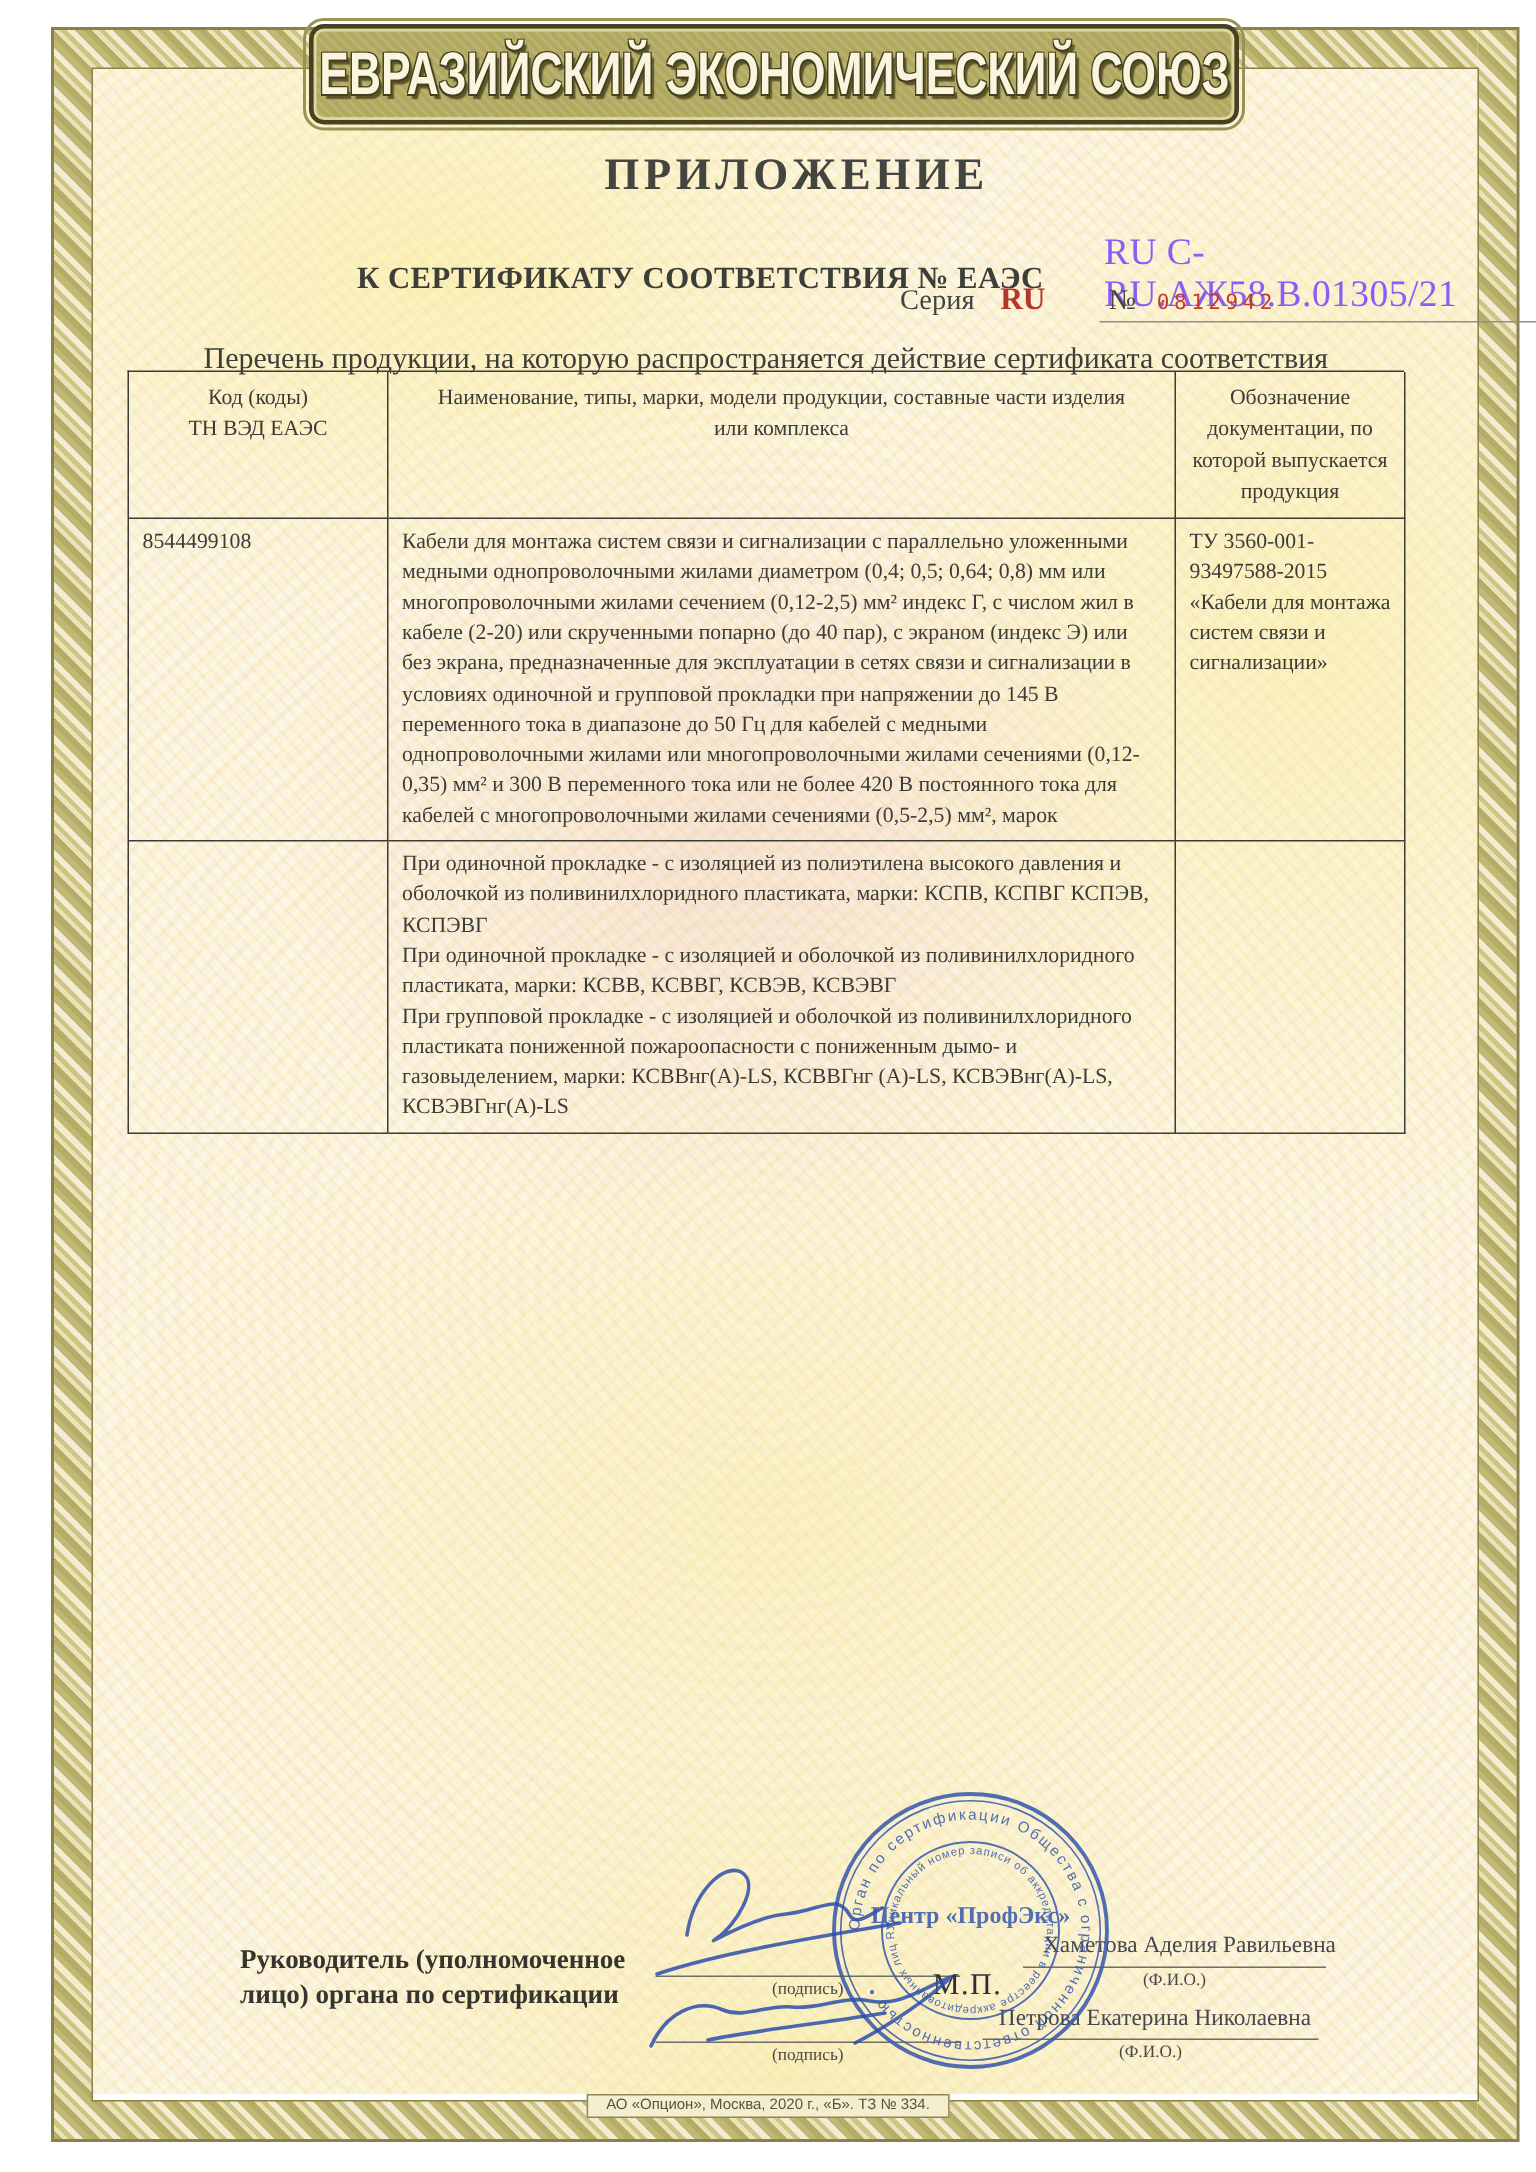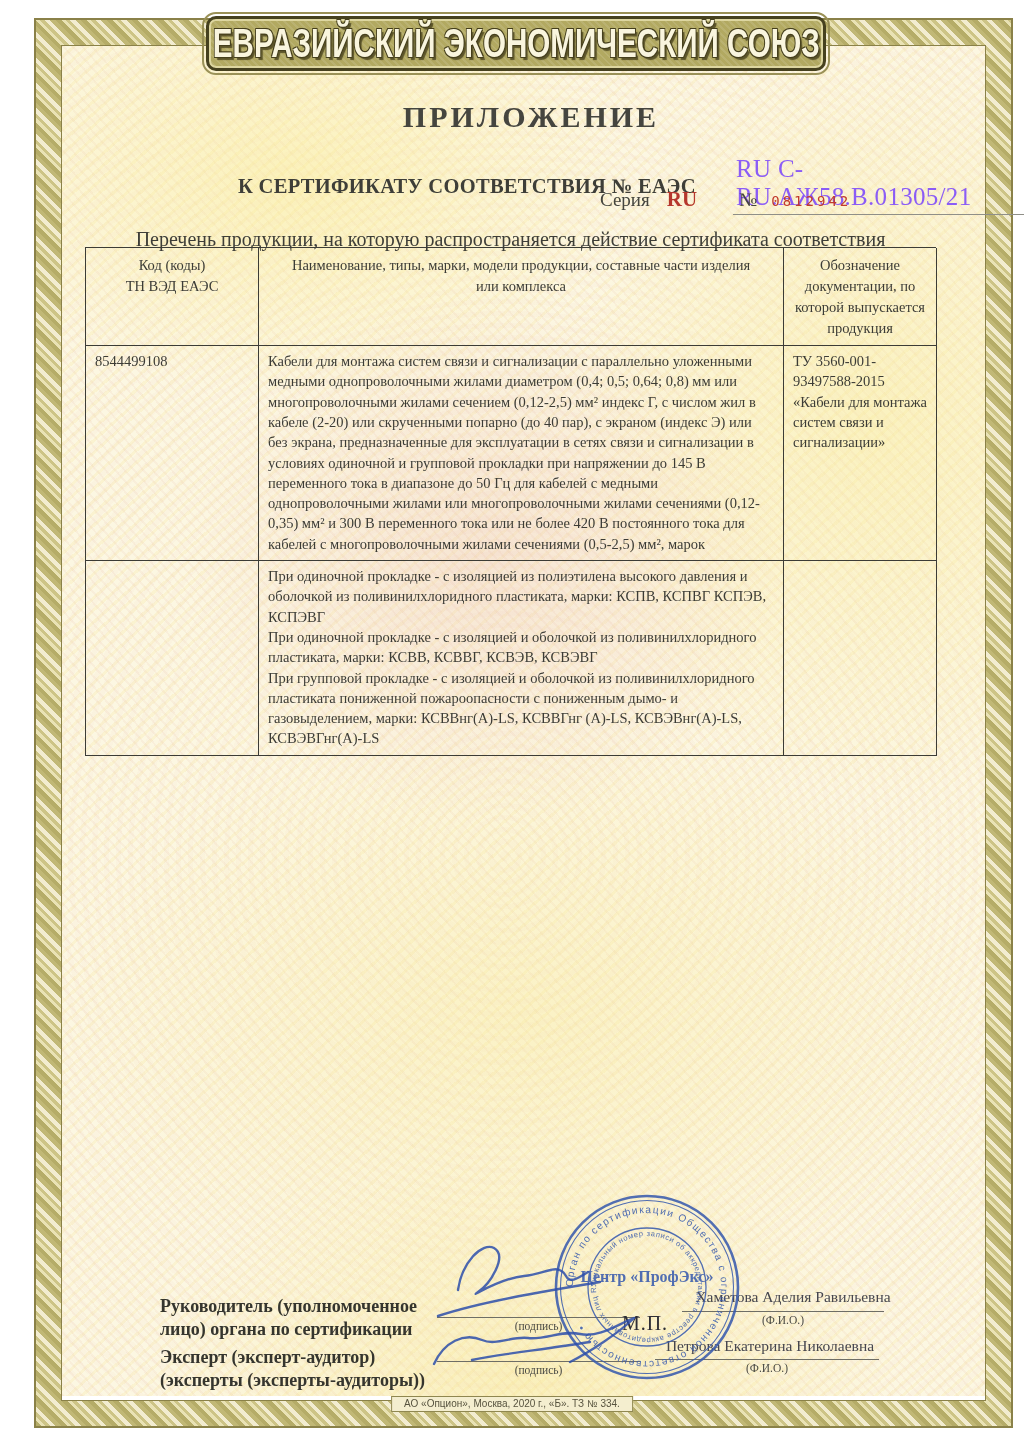--- a/index.html
+++ b/index.html
@@ -32,21 +32,21 @@
       repeating-radial-gradient(circle at 48% 60%, rgba(233,190,180,0.07) 0 5px, rgba(0,0,0,0) 5px 12px),
       repeating-linear-gradient(48deg, rgba(224,166,148,0.10) 0 2px, rgba(0,0,0,0) 2px 7px),
       repeating-linear-gradient(-42deg, rgba(244,220,118,0.16) 0 3px, rgba(0,0,0,0) 3px 9px),
       #fcf7e2;
     z-index:0;
   }
 
   
   .banner {
     position:absolute; top:16px; left:50%; transform:translateX(-50%); margin-left:4px;
-    width:620px; height:55px; z-index:3;
+    width:620px; height:67px; z-index:3;
     background:
       repeating-linear-gradient(45deg, rgba(255,255,255,0.10) 0 2px, rgba(0,0,0,0) 2px 5px),
       #b2a961;
     border:3px solid #46411f; border-radius:10px;
     outline:2px solid #9a9157; outline-offset:2px;
     box-shadow: inset 0 0 0 2px #ddd6a0;
     display:flex; align-items:center; justify-content:center;
   }
   .banner-text {
     font-family:"Liberation Sans","DejaVu Sans",sans-serif;
@@ -162,22 +162,20 @@
   </div>
 
   <div class="abs role" style="top:1295px;">Руководитель (уполномоченное
 лицо) органа по сертификации</div>
   <div class="abs sig-line" style="left:437px; top:1317px; width:203px;"></div>
   <div class="abs small-label" style="left:437px; top:1320px; width:203px;">(подпись)</div>
   <div class="abs fio-name" style="left:688px; top:1288px; width:210px;">Хаметова Аделия Равильевна</div>
   <div class="abs sig-line" style="left:682px; top:1311px; width:202px;"></div>
   <div class="abs small-label" style="left:682px; top:1314px; width:202px;">(Ф.И.О.)</div>
 
-  <div class="abs role" style="top:1346px;">Эксперт (эксперт-аудитор)
-(эксперты (эксперты-аудиторы))</div>
   <div class="abs sig-line" style="left:437px; top:1361px; width:203px;"></div>
   <div class="abs small-label" style="left:437px; top:1364px; width:203px;">(подпись)</div>
   <div class="abs fio-name" style="left:650px; top:1337px; width:240px;">Петрова Екатерина Николаевна</div>
   <div class="abs sig-line" style="left:655px; top:1359px; width:224px;"></div>
   <div class="abs small-label" style="left:655px; top:1362px; width:224px;">(Ф.И.О.)</div>
 
   <svg class="abs stamp" width="190" height="190" viewBox="0 0 190 190">
     <g fill="none" stroke="#3a5cae">
       <circle cx="95" cy="95" r="91" stroke-width="2.6"></circle>
       <circle cx="95" cy="95" r="86.5" stroke-width="1.1"></circle>

